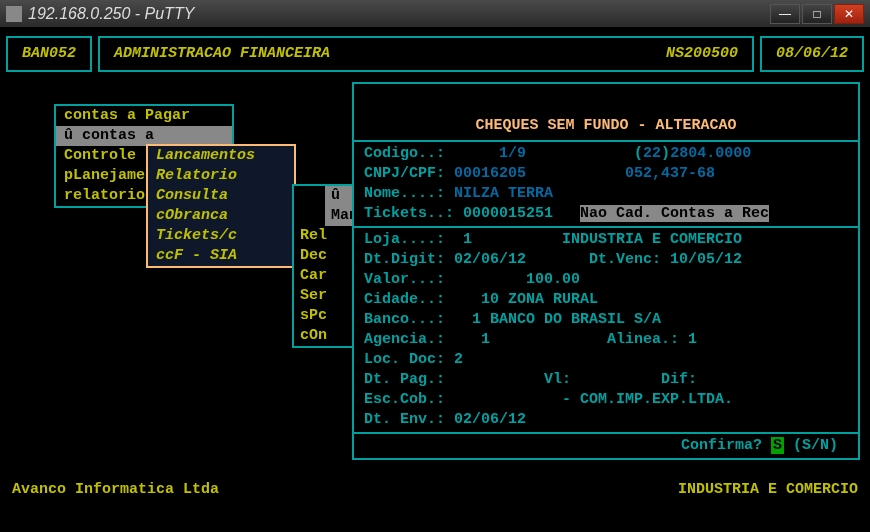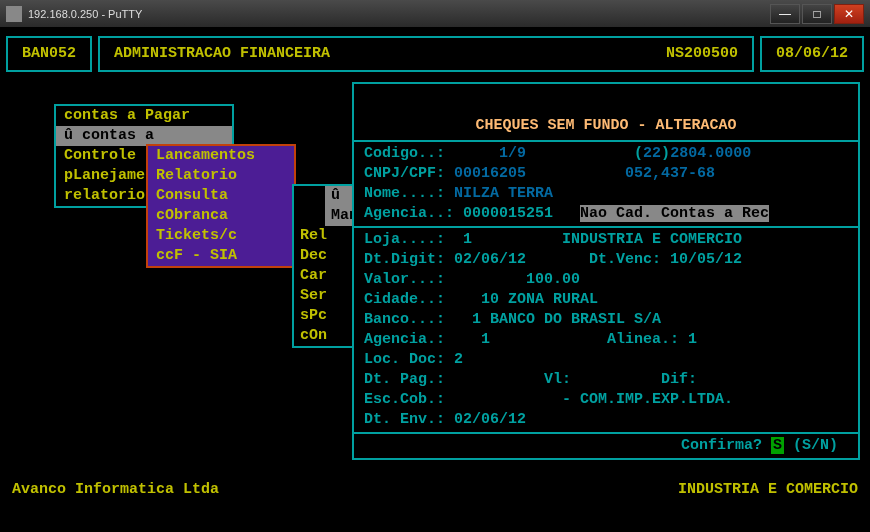--- a/index.html
+++ b/index.html
@@ -24,22 +24,23 @@
     }
     .titlebar-icon {
       width: 16px;
       height: 16px;
       margin-right: 6px;
       background: #888;
       display: inline-block;
     }
     .titlebar-text {
       color: #ddd;
-      font-size: 11px;
+      font-size: 16px;
       flex: 1;
+      font-style: italic;
     }
     .win-controls {
       display: flex;
       gap: 2px;
     }
     .win-btn {
       width: 30px;
       height: 20px;
       border: 1px solid #555;
       background: linear-gradient(to bottom, #444, #222);
@@ -62,20 +63,21 @@
       font-family: 'Courier New', monospace;
       font-size: 15px;
       line-height: 20px;
       position: relative;
       font-weight: bold;
     }
     .header-row {
       display: flex;
       gap: 6px;
       margin-bottom: 24px;
+      font-style: italic;
     }
     .header-box {
       border: 2px solid #00a0a0;
       color: #c0c000;
       padding: 6px 14px;
       white-space: nowrap;
     }
     .header-box.title {
       flex: 1;
       display: flex;
@@ -105,23 +107,24 @@
       color: #c0c000;
     }
     .menu1-item.sel {
       background: #888;
       color: #000;
     }
     .menu2 {
       position: absolute;
       left: 140px;
       top: 48px;
-      border: 2px solid #c2410c;
+      border: 2px solid #fdba74;
       width: 150px;
-      background: #4c1d95;
+      background: #0f172a;
+      font-style: italic;
     }
     .menu2-item {
       padding: 0 8px;
       color: #c0c000;
     }
     .menu2-item.sel {
       background: #888;
       color: #000;
     }
     .menu3 {
@@ -241,21 +244,21 @@
       <div class="menu3-item">sPc</div>
       <div class="menu3-item">cOn</div>
     </div>
 
     <div class="panel">
       <div class="panel-title">CHEQUES SEM FUNDO - ALTERACAO</div>
       <div class="panel-divider"></div>
       <div class="panel-row"><span>Codigo..:</span>      <span class="val-magenta">1/9</span>            <span class="paren">(</span><span class="val-magenta">22</span><span class="paren">)</span><span class="val-magenta">2804.0000</span></div>
       <div class="panel-row"><span>CNPJ/CPF:</span> <span class="val-magenta">00016205</span>           <span class="val-magenta">052,437-68</span></div>
       <div class="panel-row"><span>Nome....:</span> <span class="val-magenta">NILZA TERRA</span></div>
-      <div class="panel-row"><span>Agencia..:</span> <span class="val-cyan">0000015251</span>   <span class="hl">Nao Cad. Contas a Rec</span></div>
+      <div class="panel-row"><span>Tickets..:</span> <span class="val-cyan">0000015251</span>   <span class="hl">Nao Cad. Contas a Rec</span></div>
       <div class="panel-divider"></div>
       <div class="panel-row"><span>Loja....:</span>  <span>1</span>          <span>INDUSTRIA E COMERCIO</span></div>
       <div class="panel-row"><span>Dt.Digit:</span> <span>02/06/12</span>       <span>Dt.Venc:</span> <span>10/05/12</span></div>
       <div class="panel-row"><span>Valor...:</span>         <span>100.00</span></div>
       <div class="panel-row"><span>Cidade..:</span>    <span>10 ZONA RURAL</span></div>
       <div class="panel-row"><span>Banco...:</span>   <span>1 BANCO DO BRASIL S/A</span></div>
       <div class="panel-row"><span>Agencia.:</span>    <span>1</span>             <span>Alinea.:</span> <span>1</span></div>
       <div class="panel-row"><span>Loc. Doc:</span> <span>2</span></div>
       <div class="panel-row"><span>Dt. Pag.:</span>           <span>Vl:</span>          <span>Dif:</span></div>
       <div class="panel-row"><span>Esc.Cob.:</span>             <span>- COM.IMP.EXP.LTDA.</span></div>

